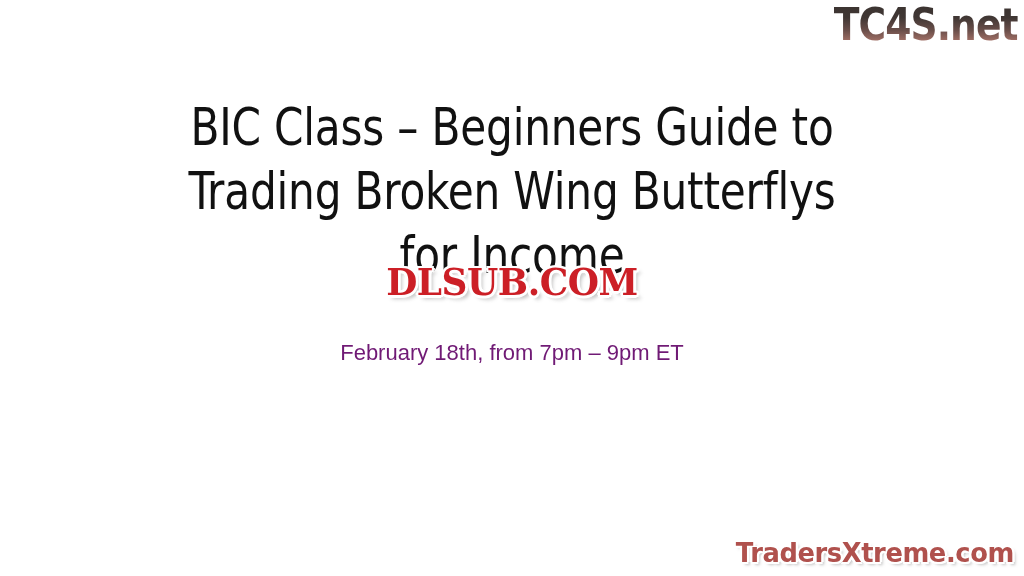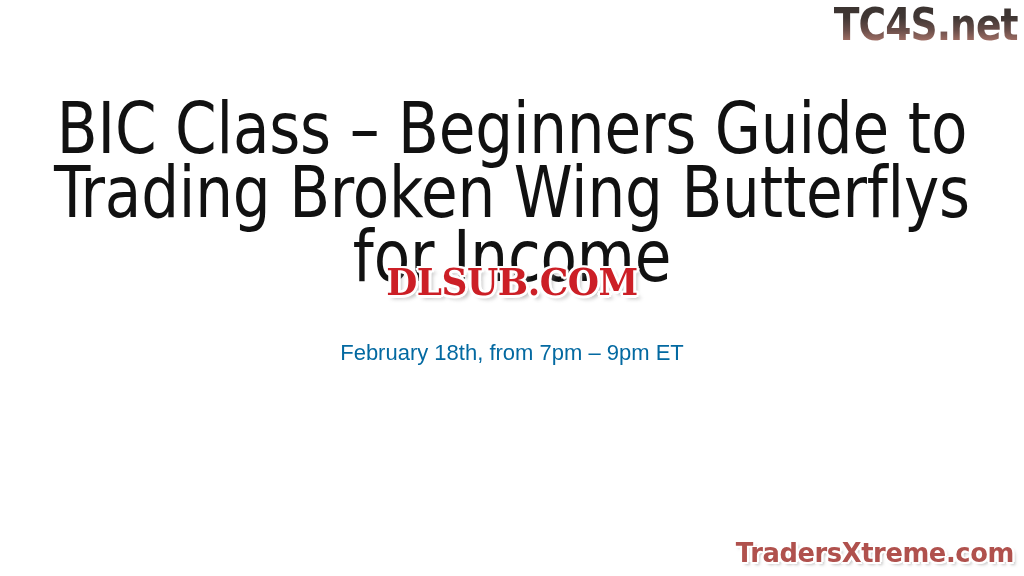--- a/index.html
+++ b/index.html
@@ -24,38 +24,38 @@
   .title-block {
     position: absolute;
     left: 0;
     top: 96px;
     width: 1024px;
     text-align: center;
     line-height: 64px;
     color: #111111;
     font-family: "Liberation Sans Narrow", "DejaVu Sans Condensed", "Liberation Sans", sans-serif;
     font-weight: 400;
-    font-size: 72px;
+    font-size: 51px;
     letter-spacing: -0.2px;
     white-space: nowrap;
   }
   .title-line {
     display: block;
     transform: scaleX(0.92);
     transform-origin: center center;
   }
 
   
   .subtitle {
     position: absolute;
     left: 0;
     top: 339px;
     width: 1024px;
     text-align: center;
-    color: #0369a1;
+    color: #701a75;
     font-family: "Liberation Sans", sans-serif;
     font-weight: 400;
     font-size: 22px;
     line-height: 28px;
     white-space: nowrap;
   }
 
   
   .wm-tc4s {
     position: absolute;

